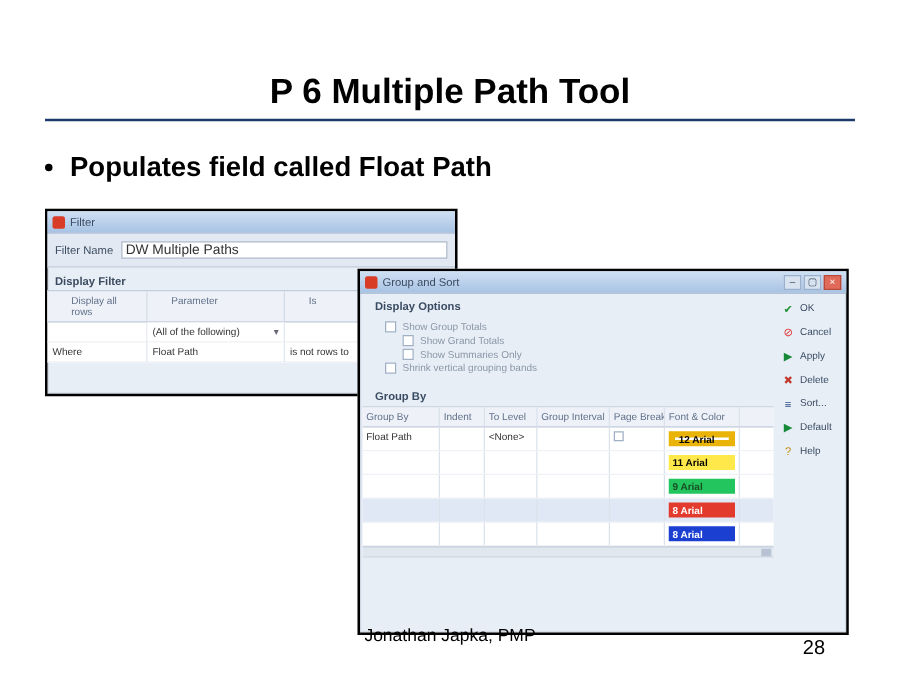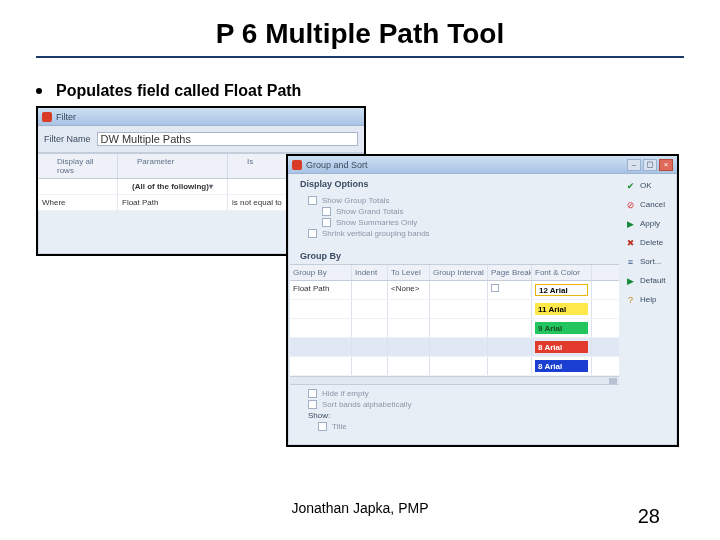--- a/index.html
+++ b/index.html
@@ -11,26 +11,27 @@
     position: relative;
     overflow: hidden;
   }
   .slide { width: 100%; height: 100%; position: relative; padding: 18px 36px 30px 36px; }
   .title {
     font-size: 28px;
     font-weight: bold;
     text-align: center;
     color: #000;
     margin-bottom: 6px;
+    margin-top: 39px;
   }
   .rule { height: 2px; background: #1b3a6a; margin-bottom: 24px; }
   .bullet-row { display: flex; align-items: center; margin-left: 0; }
   .bullet-dot { width: 6px; height: 6px; background: #000; border-radius: 50%; margin-right: 14px; }
-  .bullet-text { font-size: 16px; font-weight: bold; color: #000; }
-  .canvas { position: relative; width: 100%; height: 340px; margin-top: 6px; }
+  .bullet-text { font-size: 22px; font-weight: bold; color: #000; }
+  .canvas { position: relative; width: 100%; height: 340px; margin-top: 20px; }
 
   
   .win {
     position: absolute;
     border: 2px solid #000;
     background: #e8eef6;
     font-size: 9px;
     color: #333;
     box-shadow: 0 0 0 1px #cfd7e2 inset;
   }
@@ -79,21 +80,21 @@
     font-size: 8px;
   }
   .filter-rows > div {
     padding: 3px 4px;
     border-right: 1px solid #e2e7ef;
     border-bottom: 1px solid #eef1f6;
     min-height: 14px;
     overflow: hidden;
     white-space: nowrap;
   }
-  .cell-dd { display:flex; align-items:center; justify-content:center; background:#fff;font-weight:bold; }
+  .cell-dd { display:flex; align-items:center; justify-content:space-between; background:#fff; }
   .cell-dd .chev { font-size:8px; color:#667; }
 
   
   .win-group { left: 250px; top: 48px; width: 393px; height: 293px; background: #e8eef6; }
   .win-group .titlebar { background: linear-gradient(#cfe0f3, #a8c3e4); justify-content: space-between; }
   .tb-left { display:flex; align-items:center; gap:4px; }
   .tb-right { display:flex; align-items:center; gap:2px; }
   .winbtn { width: 14px; height: 12px; background: #d9e3f0; border: 1px solid #9bb0cc; font-size: 8px; line-height: 10px; text-align: center; color: #3a4c63; }
   .closebtn { background:#e06a5a; color:#fff; border-color:#b84a3c;}
   .section-title {
@@ -113,21 +114,21 @@
   }
   .grp-head, .grp-row {
     display:grid;
     grid-template-columns: 62px 36px 42px 58px 44px 60px;
     font-size:8px;
   }
   .grp-head { background:#eef2f8; color:#607089; border-bottom:1px solid #c4cedb; }
   .grp-head > div, .grp-row > div { padding:3px 3px; border-right:1px solid #dbe2ec; overflow:hidden; white-space:nowrap; }
   .grp-row { border-bottom:1px solid #eef1f6; }
   .font-swatch { display:flex; align-items:center; height:12px; padding:0 3px; font-weight:bold; font-size:8px; color:#000; }
-  .sw-white { background:#fff; border:1px solid #eab308; }
+  .sw-white { background:#fff; border:5px solid #eab308; }
   .sw-yellow { background:#ffe84a; }
   .sw-green { background:#22c55e; color:#1a4d24; }
   .sw-red { background:#e23b2e; color:#fff; }
   .sw-blue { background:#1a3fd1; color:#fff; }
   .grp-sel { background:#dfe8f4; }
   .grp-scroll { height:8px; background:#e1e7ef; border-top:1px solid #c4cedb; display:flex; align-items:center; justify-content:flex-end; padding-right:2px; }
   .scroll-thumb { width:8px; height:6px; background:#b7c3d4; }
 
   .sidebar {
     position: absolute; right: 2px; top: 20px; width: 54px;
@@ -146,21 +147,21 @@
   .small-chk { width:8px; height:8px; border:1px solid #9fb0c5; background:#fff; display:inline-block; }
 
   .content-area { position:absolute; left:2px; right:58px; top:18px; bottom:2px; overflow:hidden; }
 
   .footer-name {
     position: absolute; left: 0; right: 0; bottom: 24px;
     text-align: center; font-size: 14px; color: #000;
   }
   .footer-page {
     position: absolute; right: 60px; bottom: 12px;
-    font-size: 20px; color: #000;
+    font-size: 16px; color: #000;
   }
 </style>
 </head>
 <body>
 
 <div class="slide">
   <div class="title">P 6 Multiple Path Tool</div>
   <div class="rule"></div>
   <div class="bullet-row">
     <span class="bullet-dot"></span>
@@ -171,40 +172,43 @@
 
     <div class="win win-filter">
       <div class="titlebar">
         <span class="tb-icon"></span>
         <span class="tb-title">Filter</span>
       </div>
       <div class="filter-row">
         <span class="lbl">Filter Name</span>
         <div class="field">DW Multiple Paths</div>
       </div>
+      <div style="padding:6px 6px 2px 6px;">
+        <span class="lbl" style="font-weight:bold;">Display Filter</span>
+      </div>
       <div class="filter-body">
         <div class="filter-head">
           <div>Display all rows</div>
           <div>Parameter</div>
           <div>Is</div>
           <div></div>
         </div>
         <div class="filter-rows">
           <div></div>
           <div class="cell-dd">
               <span>(All of the following)</span>
               <span class="chev">▾</span>
             </div>
           <div></div>
           <div></div>
         </div>
         <div class="filter-rows">
           <div>Where</div>
           <div>Float Path</div>
-          <div>is not equal to</div>
+          <div>is not rows to</div>
           <div></div>
         </div>
       </div>
     </div>
 
     <div class="win win-group">
       <div class="titlebar">
         <div class="tb-left">
           <span class="tb-icon"></span>
           <span class="tb-title">Group and Sort</span>
@@ -295,38 +299,20 @@
               <div></div>
             <div>
                 <span class="font-swatch sw-blue">8 Arial</span>
               </div>
           </div>
           <div class="grp-scroll">
               <span class="scroll-thumb"></span>
             </div>
         </div>
 
-        <div class="opts">
-          <div class="chk-row">
-              <span class="chk"></span>
-              <span>Hide if empty</span>
-            </div>
-          <div class="chk-row">
-              <span class="chk"></span>
-              <span>Sort bands alphabetically</span>
-            </div>
-          <div class="chk-row" style="color:#3a4c63;">
-              <span>Show:</span>
-            </div>
-          <div class="chk-row" style="margin-left:10px;">
-              <span class="chk"></span>
-              <span>Title</span>
-            </div>
-
-        </div>
       </div>
 
       <div class="sidebar">
         <div class="sbtn">
             <span class="sico ico-ok">✔</span>
             <span>OK</span>
           </div>
         <div class="sbtn">
             <span class="sico ico-cancel">⊘</span>
             <span>Cancel</span>

